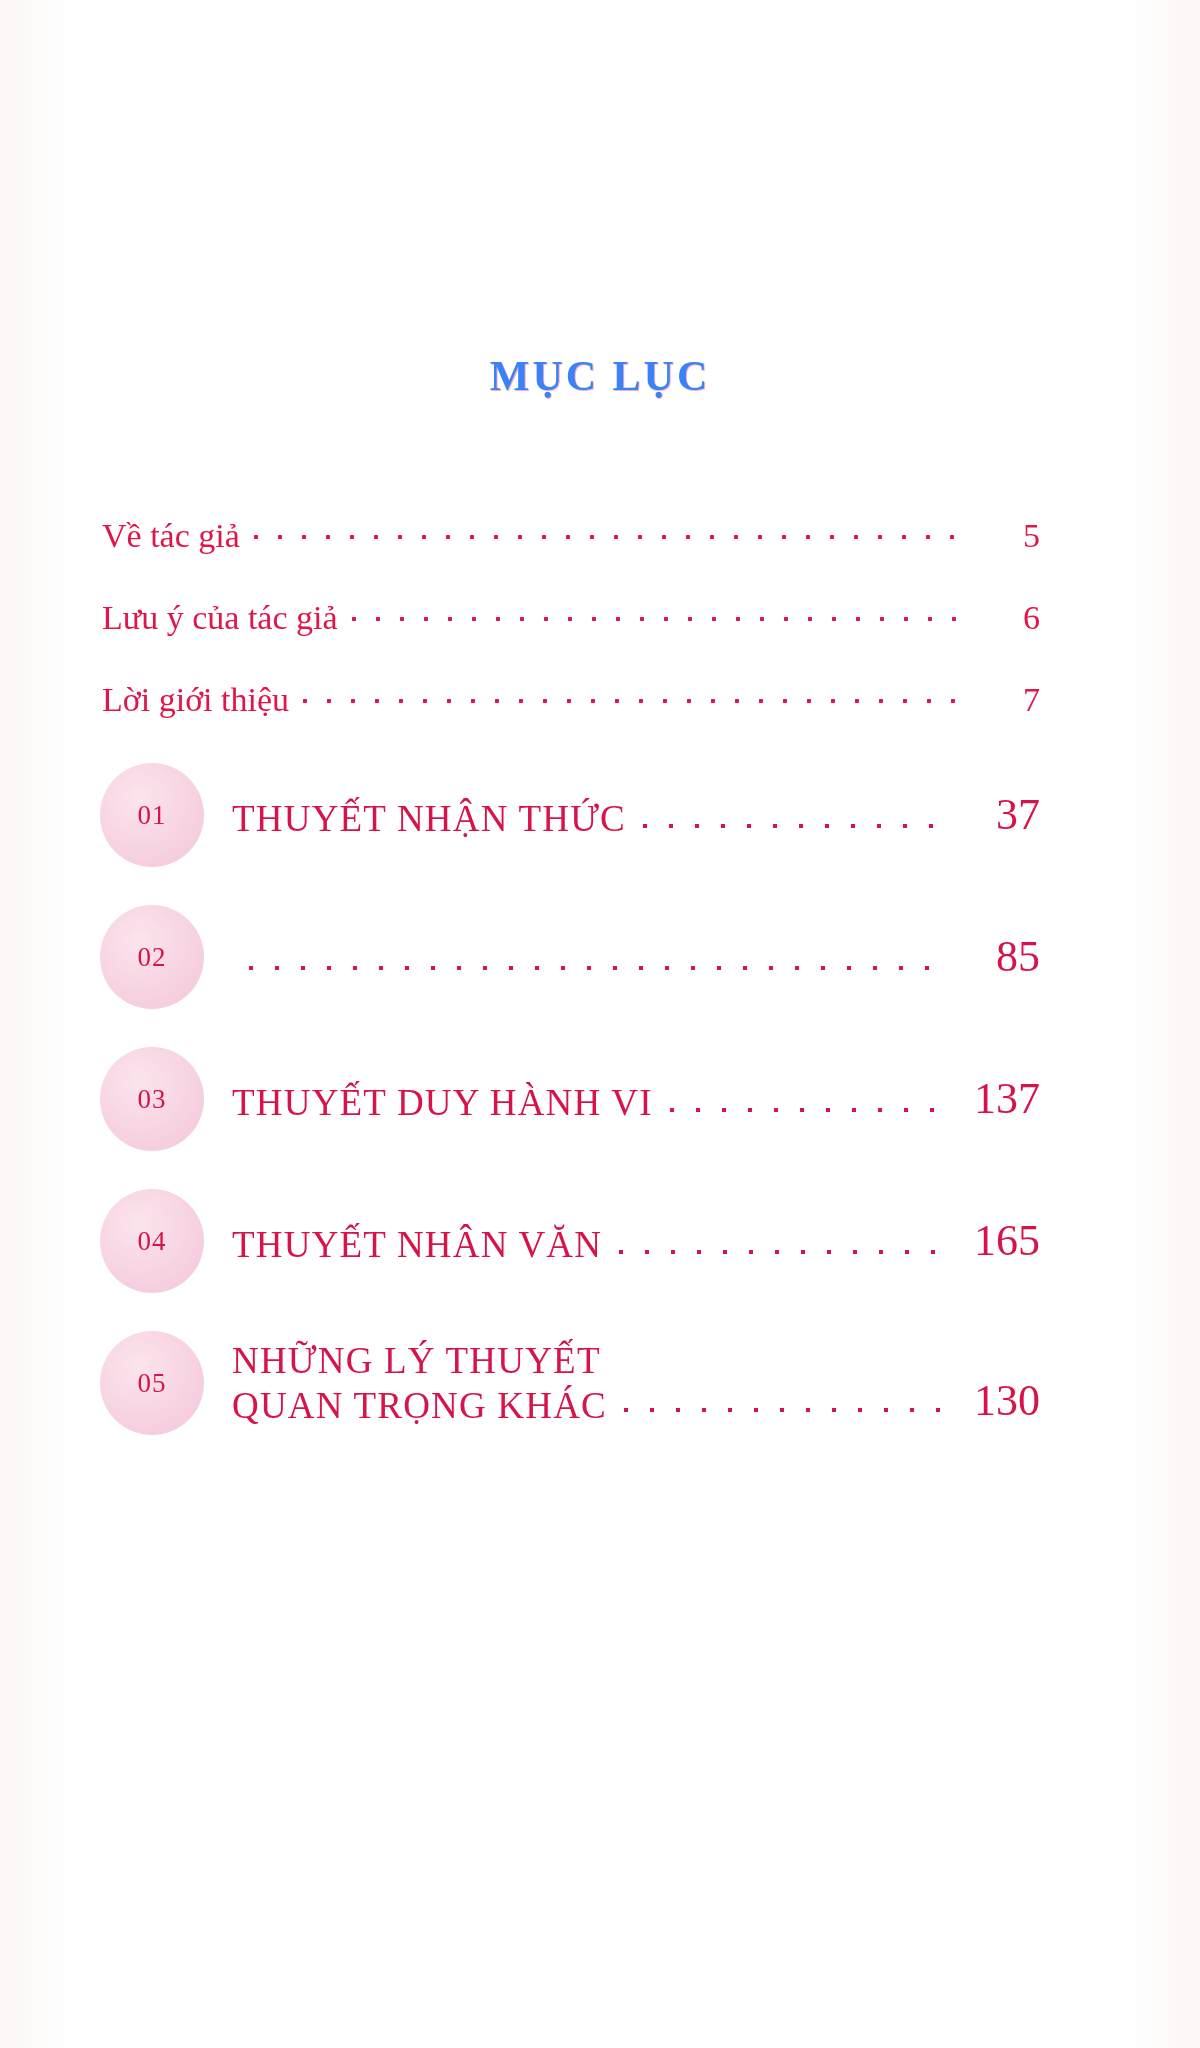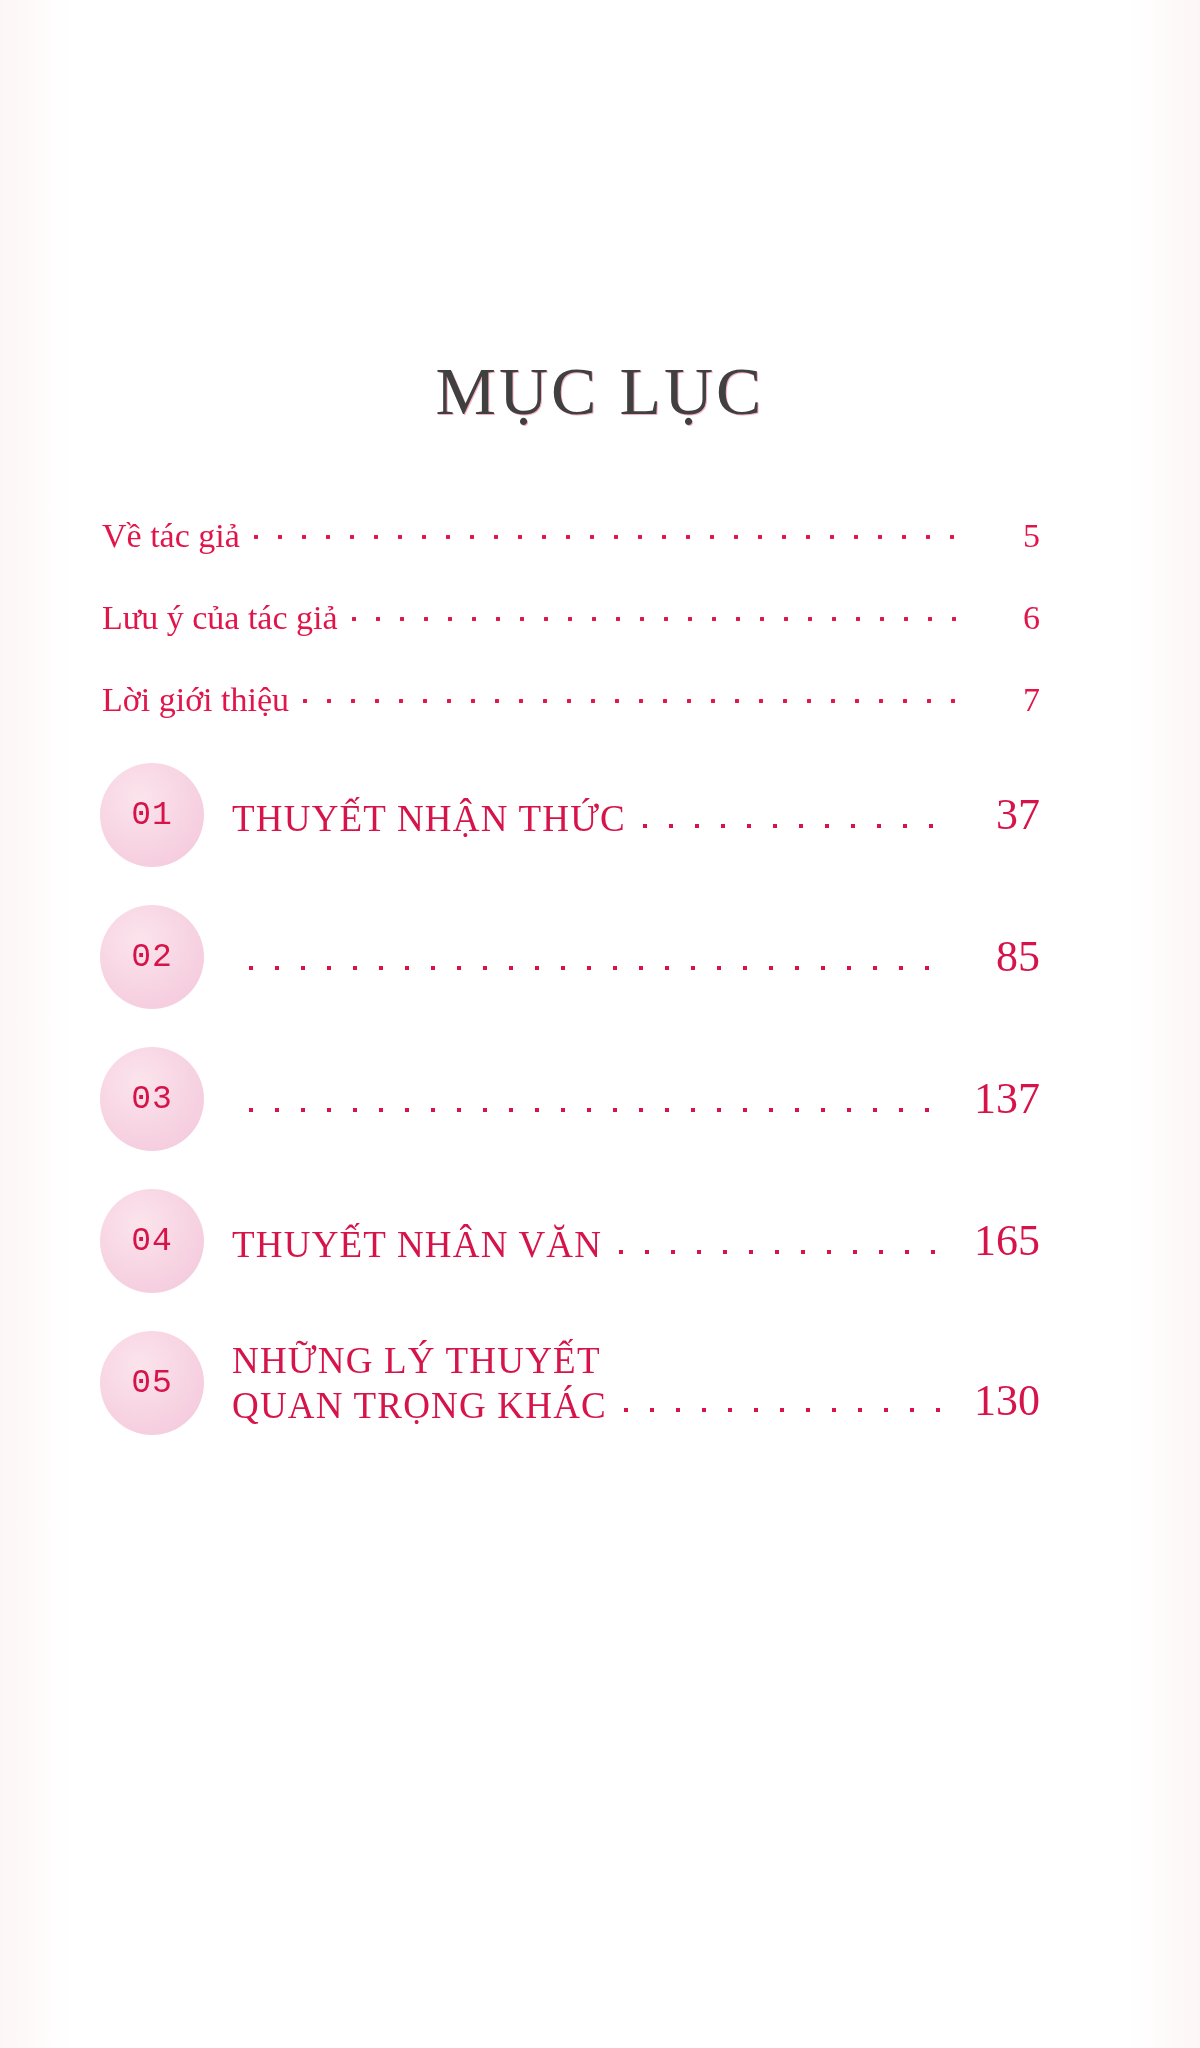--- a/index.html
+++ b/index.html
@@ -33,24 +33,24 @@
     pointer-events: none;
   }
 
   .title {
     position: absolute;
     top: 352px;
     left: 0;
     width: 1200px;
     text-align: center;
     font-family: "Liberation Serif", serif;
-    font-weight: normal;
-    font-size: 68px;
+    font-weight: bold;
+    font-size: 42px;
     letter-spacing: 3px;
-    color: #404040;
+    color: #3b82f6;
     text-shadow: 1px 1px 0 rgba(228,23,74,0.35);
   }
 
   .content {
     position: absolute;
     top: 517px;
     left: 100px;
     width: 940px;
   }
 
@@ -94,22 +94,22 @@
   .ch-badge {
     flex: 0 0 auto;
     width: 104px;
     height: 104px;
     border-radius: 50%;
     background: radial-gradient(circle at 38% 34%, #fbe4ec 0%, #f7d3e2 55%, #f2c6da 100%);
     display: flex;
     align-items: center;
     justify-content: center;
     color: #d6144a;
-    font-family: Liberation Mono, monospace;
-    font-size: 33px;
+    font-family: Liberation Serif, serif;
+    font-size: 27px;
     letter-spacing: 1px;
   }
   .ch-main {
     flex: 1 1 auto;
     display: flex;
     align-items: flex-end;
     margin-left: 28px;
     color: #d6144a;
   }
   .ch-text {
@@ -180,20 +180,21 @@
       <div class="ch-badge">02</div>
       <div class="ch-main">
         <span class="ch-dots"></span>
         <span class="ch-page">85</span>
       </div>
     </div>
 
     <div class="ch-row">
       <div class="ch-badge">03</div>
       <div class="ch-main">
+        <span class="ch-text">THUYẾT DUY HÀNH VI</span>
         <span class="ch-dots"></span>
         <span class="ch-page">137</span>
       </div>
     </div>
 
     <div class="ch-row">
       <div class="ch-badge">04</div>
       <div class="ch-main">
         <span class="ch-text">THUYẾT NHÂN VĂN</span>
         <span class="ch-dots"></span>

